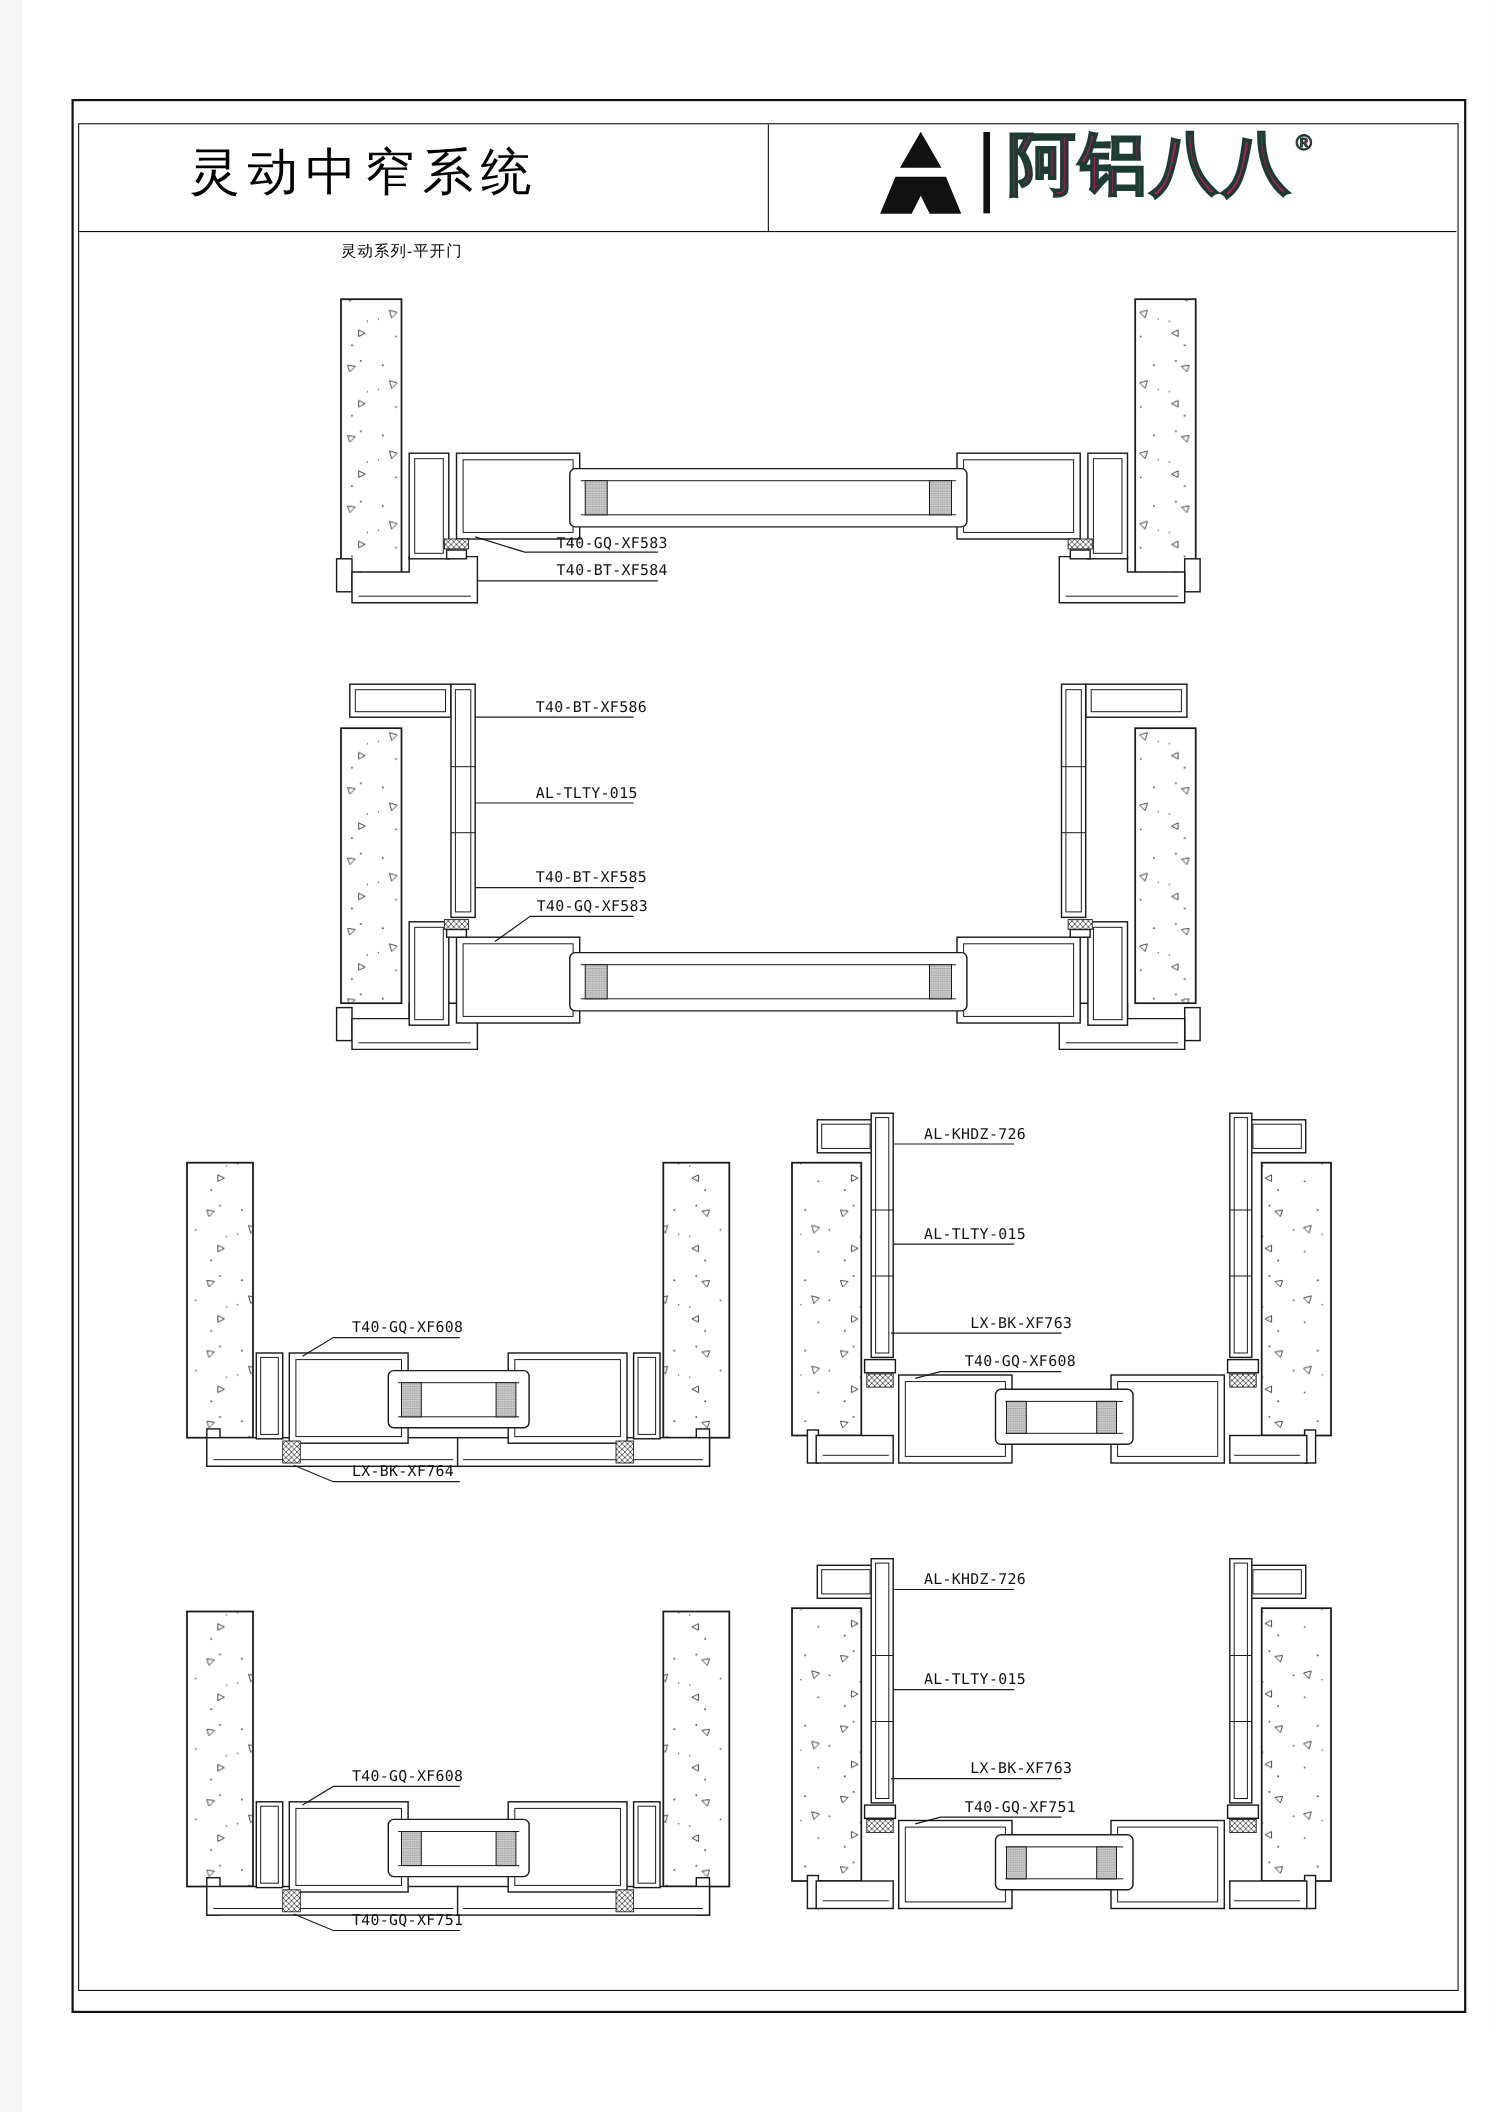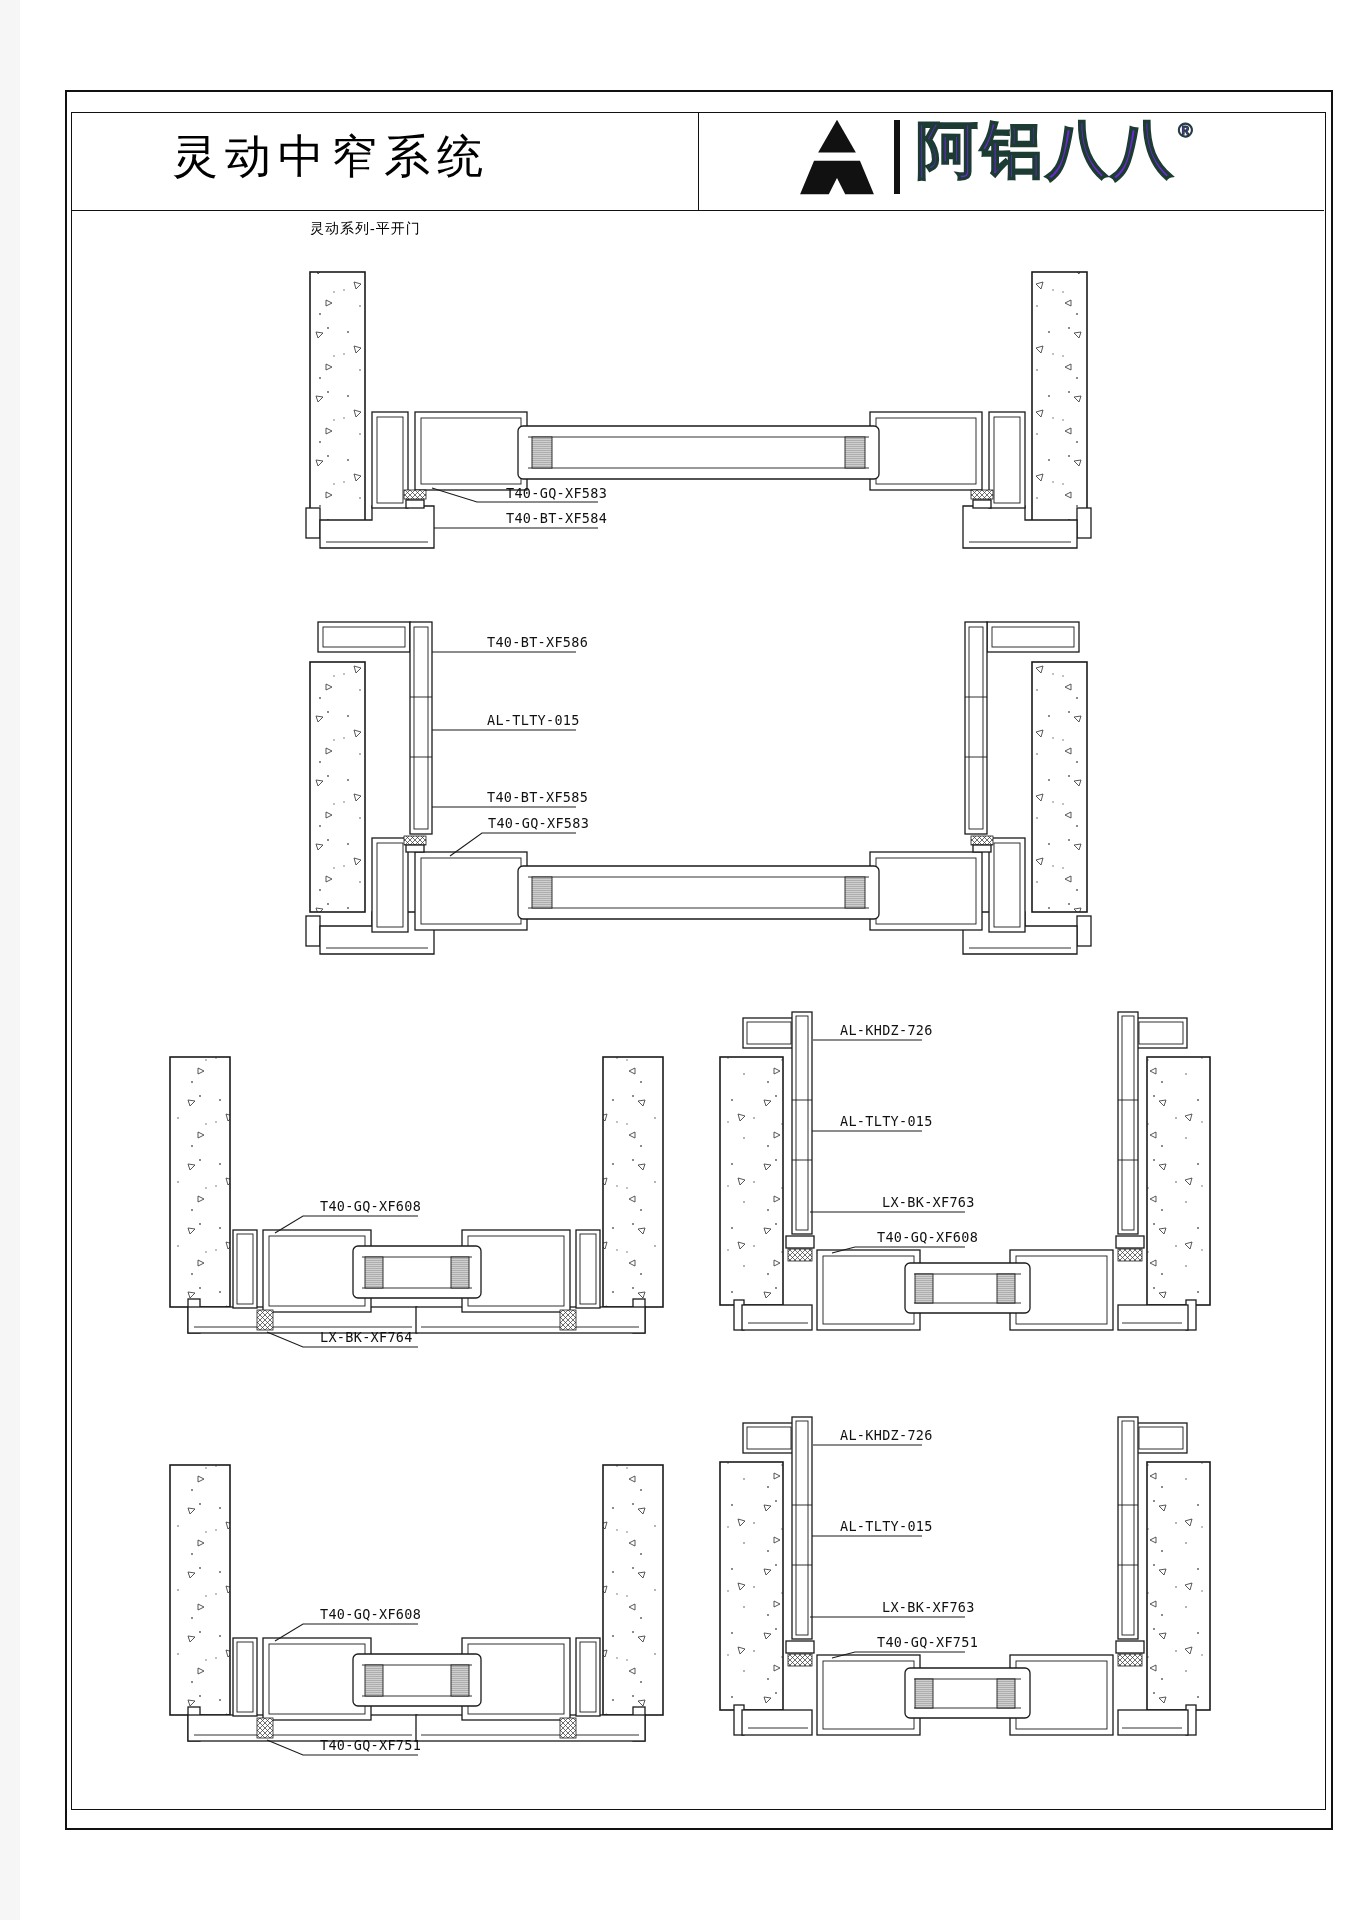--- a/index.html
+++ b/index.html
@@ -8,21 +8,21 @@
   .abs{position:absolute;}
   #outer-border{left:45px;top:90px;width:1264px;height:1736px;border:2px solid #111;}
   #inner-frame{left:51px;top:112px;width:1253px;height:1696px;border:1.5px solid #111;}
   #header-divider{left:52px;top:210px;width:1252px;height:0;border-top:1.5px solid #111;}
   #header-vline{left:678px;top:113px;width:0;height:97px;border-left:1.5px solid #111;}
   #sheet-title{left:152px;top:126px;font-family:"Liberation Serif","DejaVu Serif",serif;
         font-size:46px;font-weight:400;color:#000;letter-spacing:7px;white-space:nowrap;}
   #logo{left:776px;top:117px;height:80px;display:flex;align-items:center;gap:16px;}
   #logo-bar{width:6px;height:74px;background:#111;}
   #logo-text{position:relative;font-size:62px;line-height:74px;font-weight:bold;
-        color:#6d28d9;-webkit-text-stroke:1.5px #1c3b33;letter-spacing:3px;white-space:nowrap;}
+        color:#be185d;-webkit-text-stroke:1.5px #1c3b33;letter-spacing:3px;white-space:nowrap;}
   #logo-reg{position:relative;top:-34px;left:2px;font-size:20px;-webkit-text-stroke:1px #1c3b33;}
   #subtitle{left:290px;top:220px;font-family:"Liberation Serif","DejaVu Serif",serif;
         font-size:14px;color:#000;letter-spacing:1px;}
   svg#cad{position:absolute;left:0;top:0;}
   .wall{fill:url(#pconc);stroke:#1b1b1b;stroke-width:1.6;}
   .ln{fill:#fff;stroke:#1b1b1b;stroke-width:1.3;}
   .lni{fill:none;stroke:#1b1b1b;stroke-width:0.9;}
   .seal{fill:url(#pseal);stroke:#1b1b1b;stroke-width:0.8;}
   .blk{fill:url(#pgrid);stroke:#1b1b1b;stroke-width:0.9;}
   .ldr{fill:none;stroke:#1b1b1b;stroke-width:1.1;}

